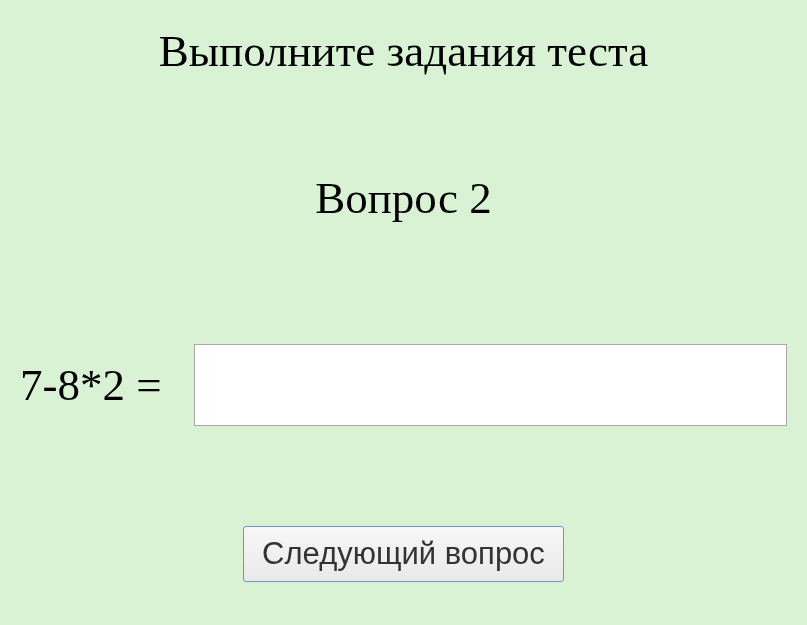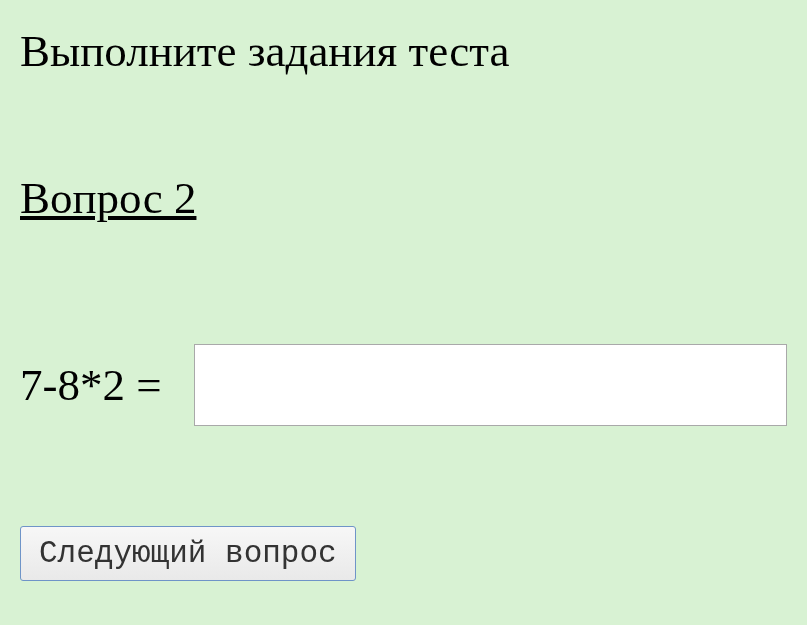--- a/index.html
+++ b/index.html
@@ -1,38 +1,38 @@
 <!DOCTYPE html>
 <html><head>
   <meta charset="utf-8">
   <style>
     * {
       box-sizing: border-box;
       margin: 0;
       padding: 0;
+      text-align: center;
     }
     body {
       width: 807px;
       height: 625px;
       background-color: #d8f2d3;
       font-family: "Times New Roman", Times, serif;
       padding: 25px 20px;
       overflow: hidden;
     }
     .instruction {
       font-size: 45px;
       color: #000000;
       margin-bottom: 95px;
       white-space: nowrap;
     }
     .question-label {
       font-size: 45px;
       color: #000000;
       margin-bottom: 120px;
-      text-decoration: underline;
     }
     .question-row {
       display: flex;
       align-items: center;
       margin-bottom: 100px;
     }
     .expression {
       font-size: 45px;
       color: #000000;
       margin-right: 32px;
@@ -42,21 +42,21 @@
       flex: 1;
       height: 82px;
       font-size: 38px;
       padding: 4px 10px;
       border: 1px solid #a9a9a9;
       background-color: #ffffff;
       font-family: "Times New Roman", Times, serif;
     }
     .next-button {
       display: inline-block;
-      font-family: Liberation Mono, monospace;
+      font-family: Liberation Sans, sans-serif;
       font-size: 31px;
       color: #333333;
       padding: 9px 18px;
       background: linear-gradient(to bottom, #f7f7f7 0%, #e9e9e9 100%);
       border: 1px solid #6f94c8;
       border-radius: 3px;
       cursor: pointer;
     }
   </style>
 </head>

